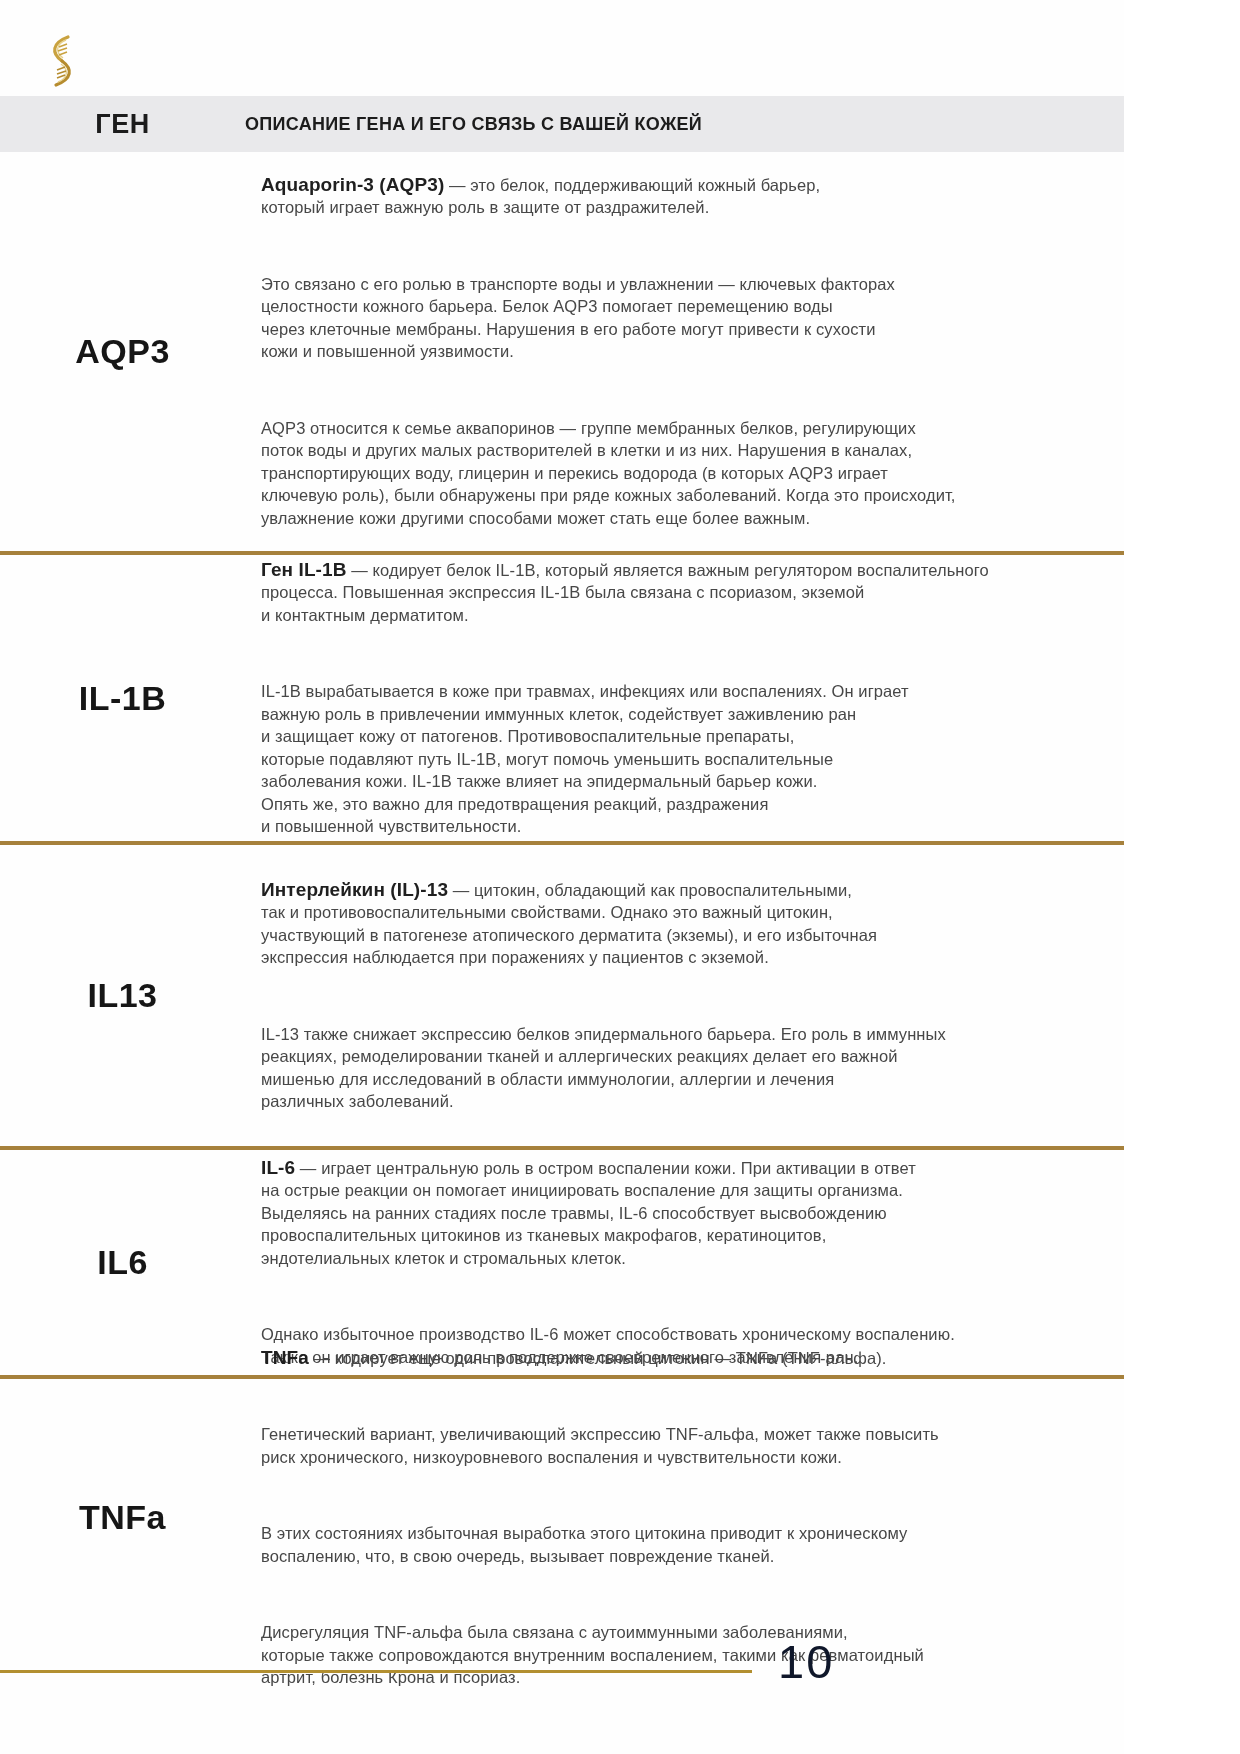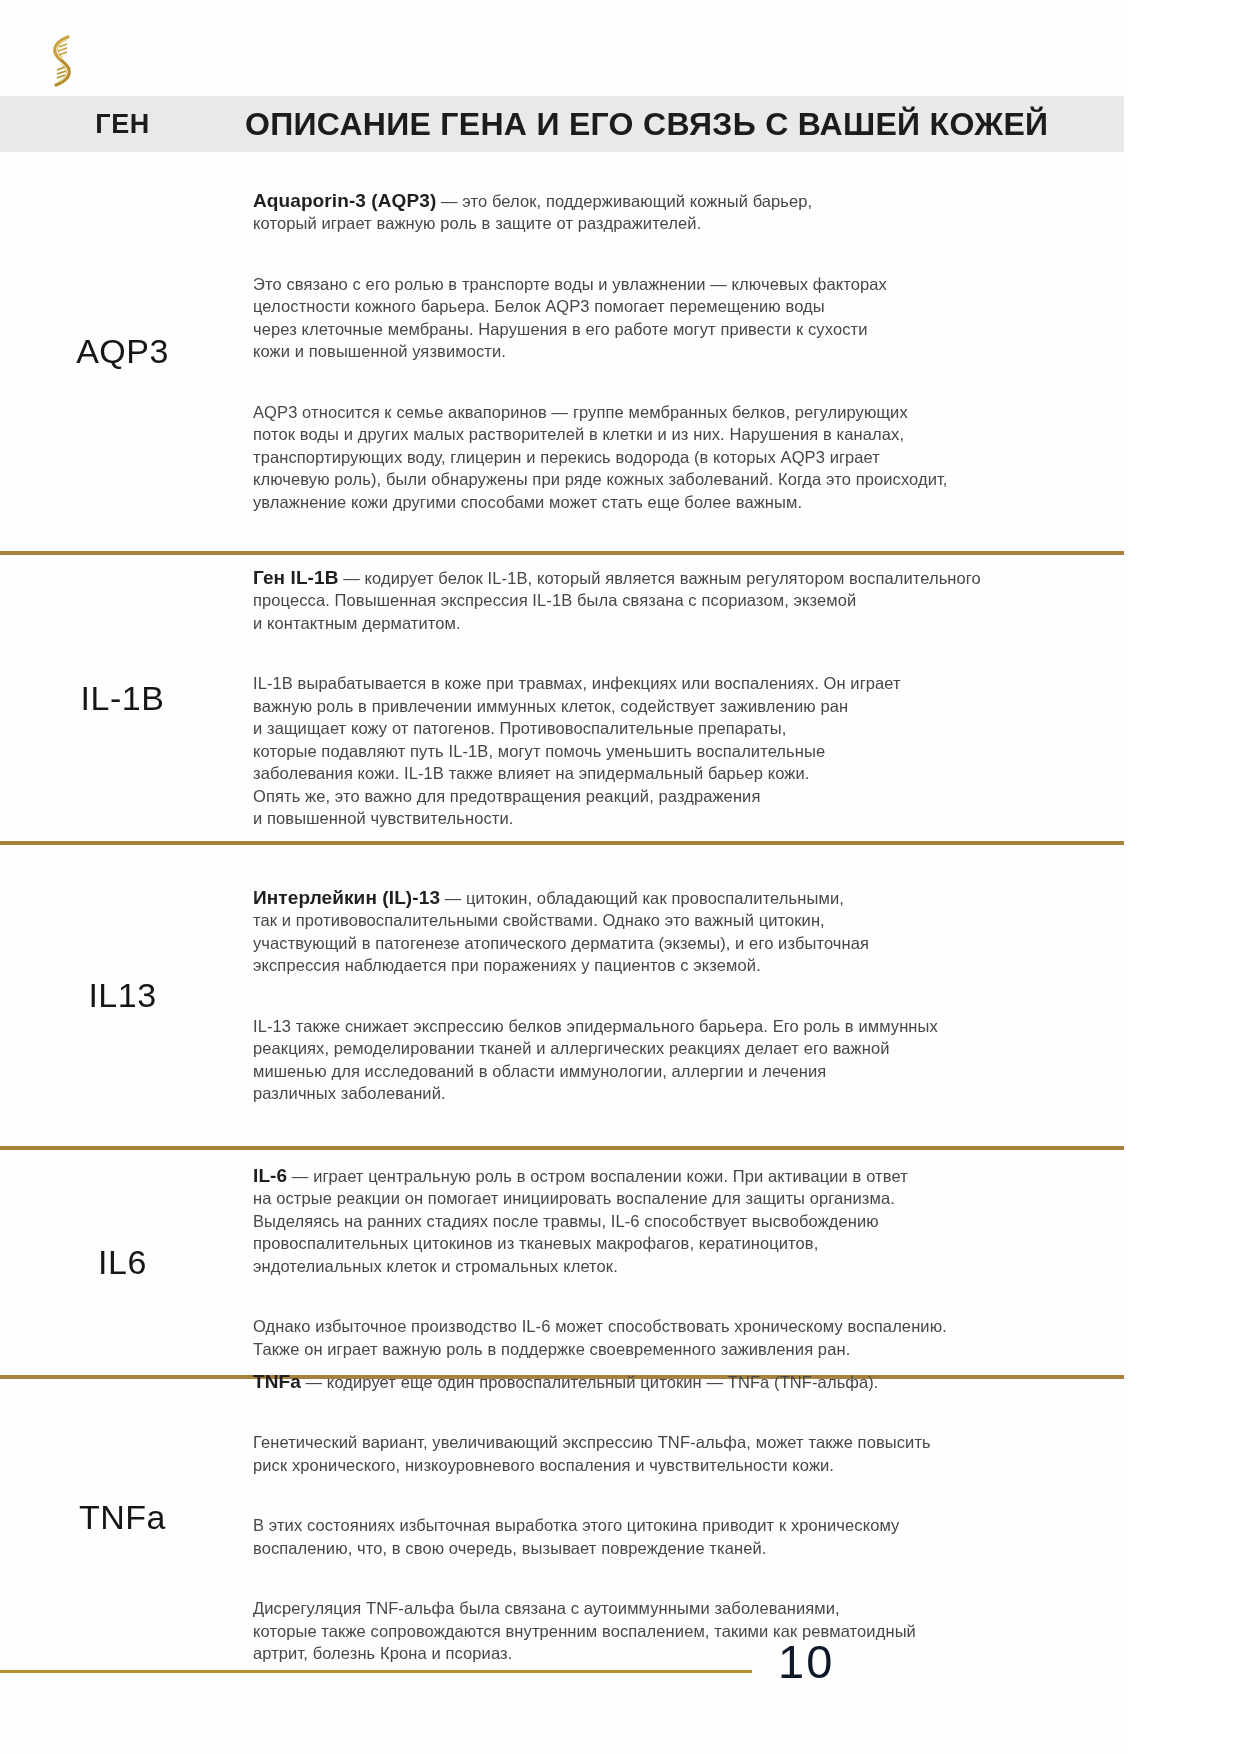--- a/index.html
+++ b/index.html
@@ -18,43 +18,43 @@
   
   .header-bar {
     height:56px; background:#e9e9eb;
     display:flex; align-items:center;
   }
   .h-gene {
     width:245px; text-align:center;
     font-weight:700; font-size:27px; color:#1c1c1c; letter-spacing:0.5px;
   }
   .h-desc {
-    font-weight:700; font-size:32px; color:#1c1c1c; letter-spacing:0.3px;
+    font-weight:700; font-size:18px; color:#1c1c1c; letter-spacing:0.3px;
   }
 
   
   .row { display:flex; box-sizing:border-box; border-bottom:4px solid #a6813c; }
   .row.last { border-bottom:none; }
   .sec-1 { height:403px; }
   .sec-2 { height:290px; }
   .sec-3 { height:305px; }
   .sec-4 { height:229px; }
   .sec-5 { height:277px; }
   .gene-col {
     width:245px; flex:0 0 245px;
     display:flex; align-items:center; justify-content:center;
-    font-weight:400; font-size:34px; color:#161616; letter-spacing:0.5px;
+    font-weight:700; font-size:34px; color:#161616; letter-spacing:0.5px;
   }
   .desc-col {
     flex:1; max-width:770px;
     display:flex; flex-direction:column; justify-content:center;
     gap:22px; padding-right:30px;
   }
   .para {
-    margin:8px;
+    margin:16px;
     font-size:16.5px; line-height:22.5px; letter-spacing:0.1px;
     white-space:pre-line;
   }
   .lead { font-weight:700; font-size:19px; color:#1f1f1f; }
 
   
   .footer-line {
     position:absolute; left:0; top:1670px;
     width:752px; height:3px; background:#b28f30;
   }

